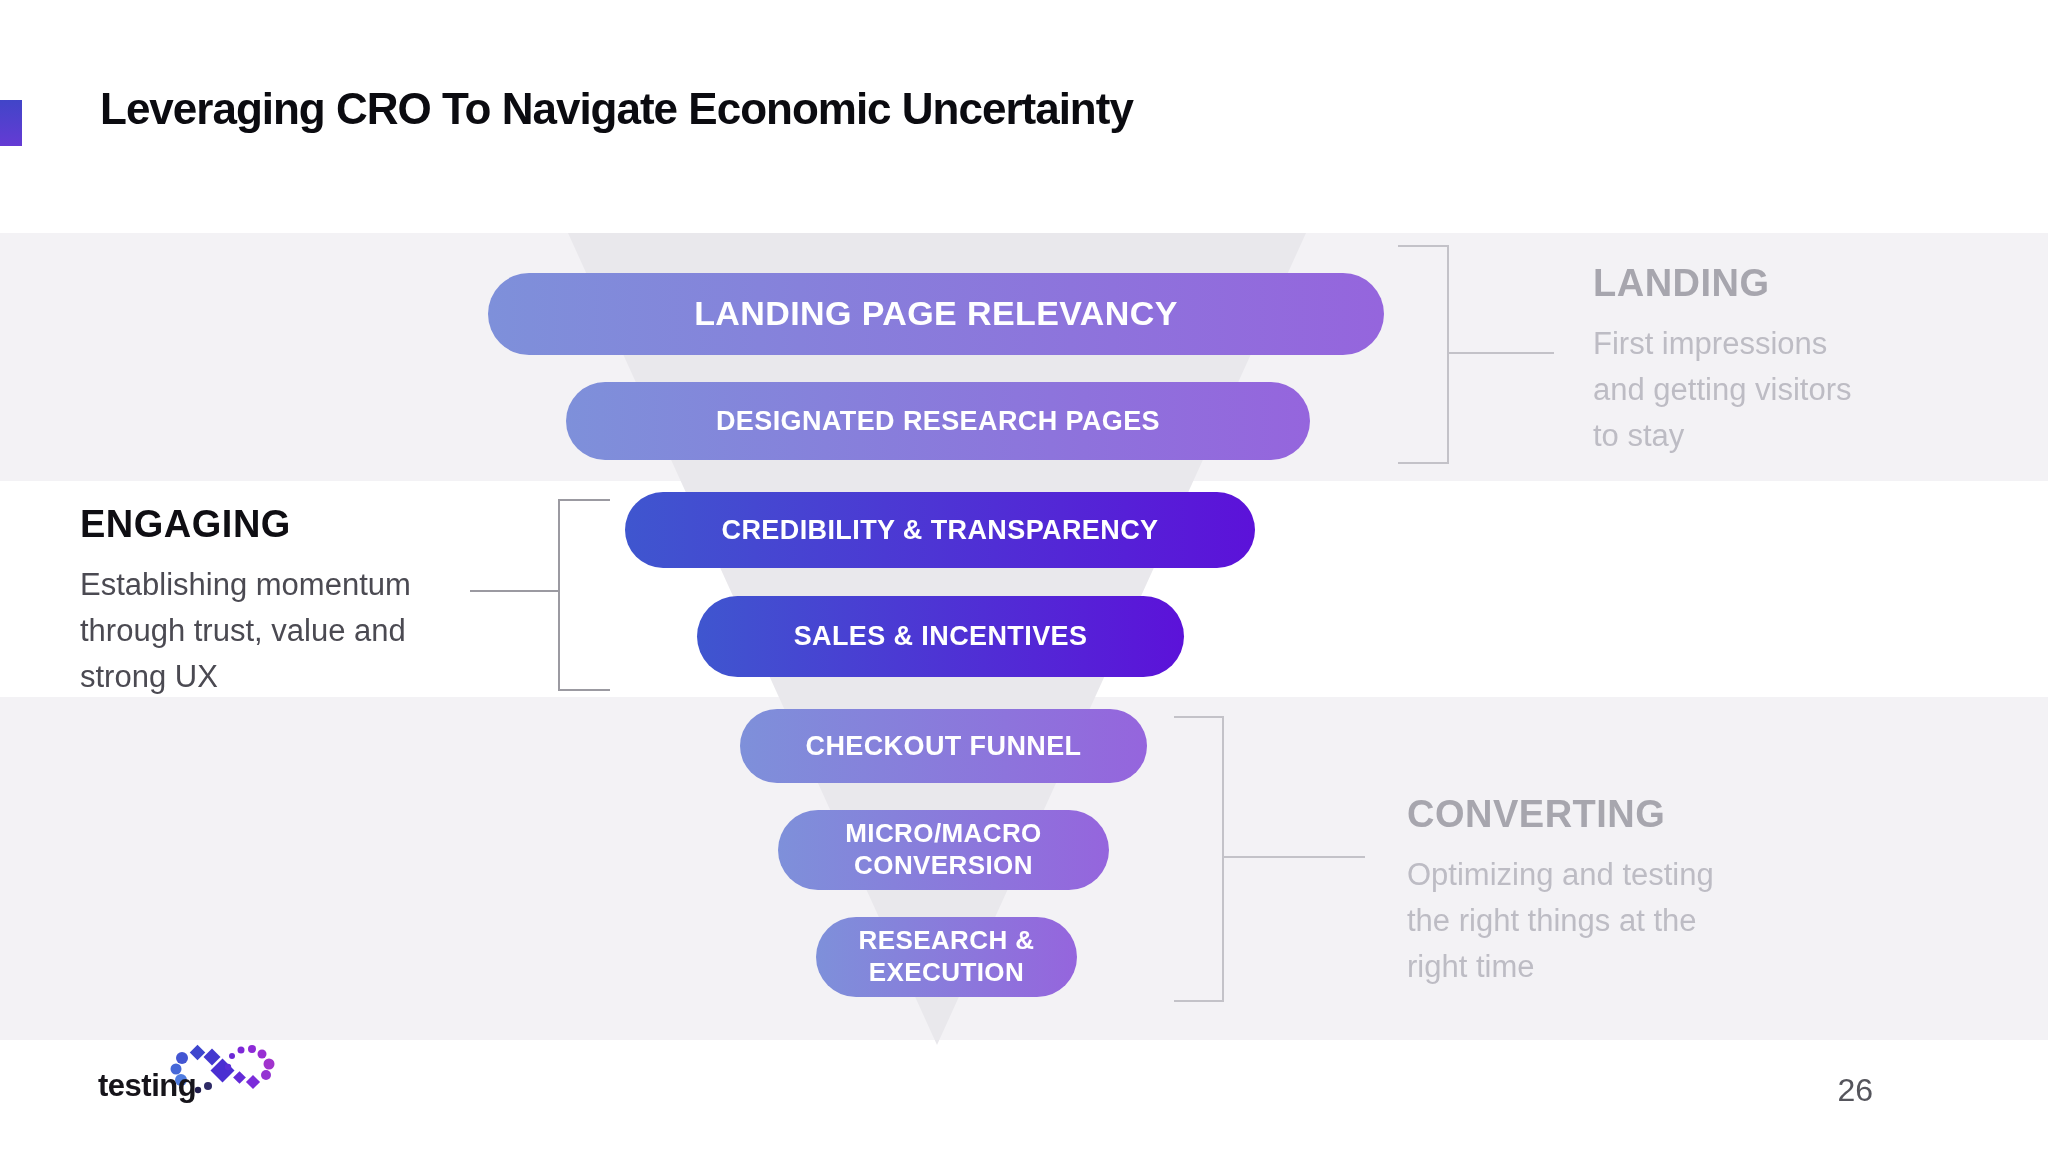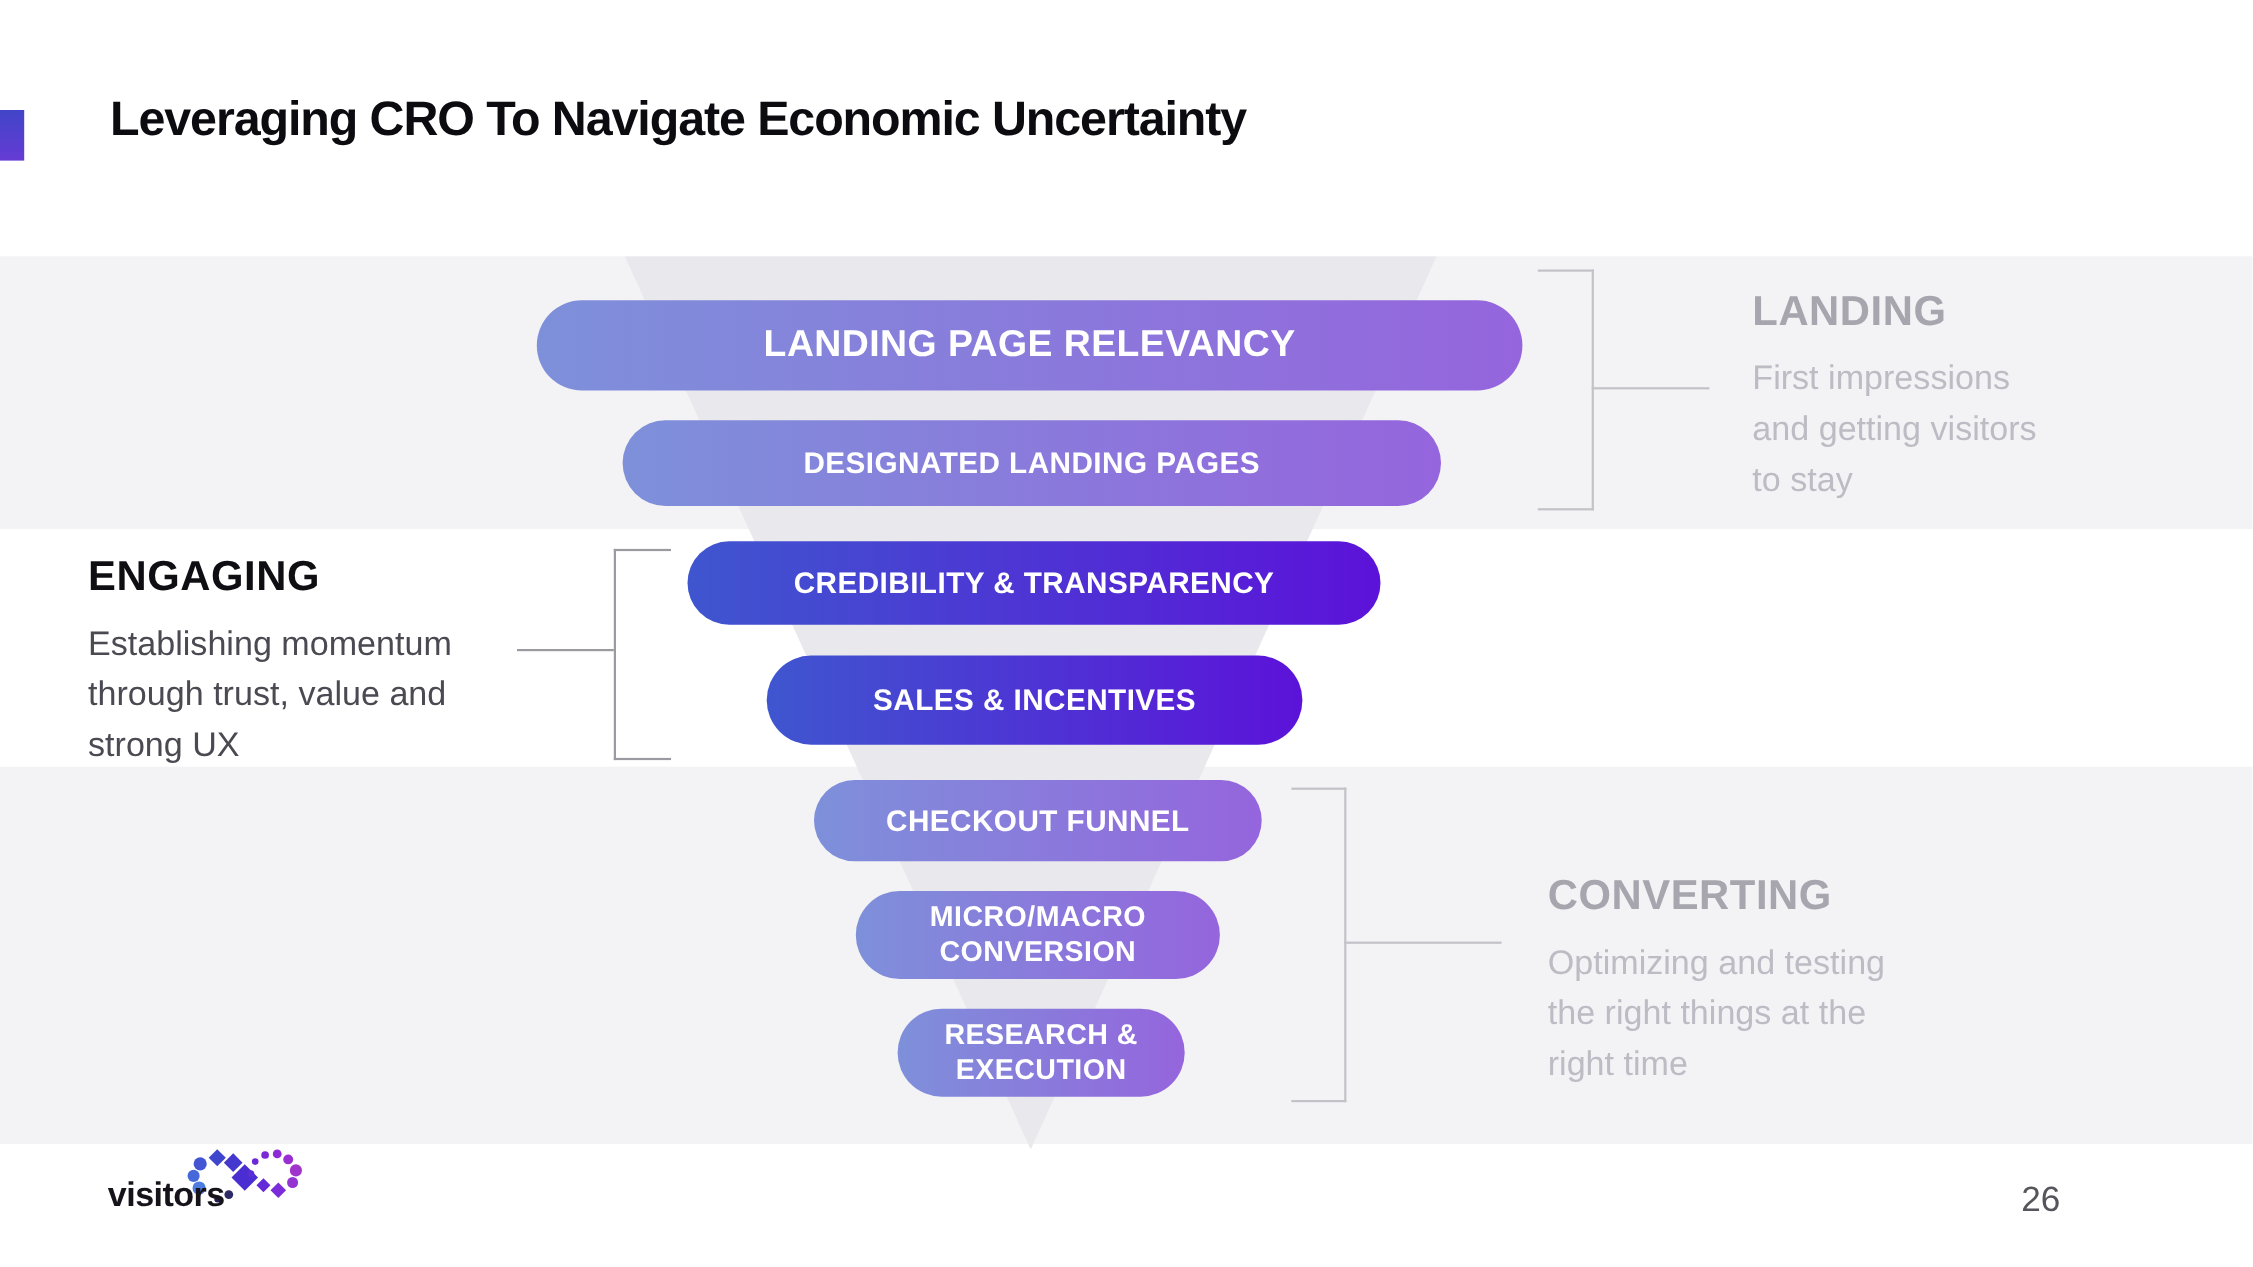--- a/index.html
+++ b/index.html
@@ -75,21 +75,21 @@
 
   <div class="funnel-triangle"></div>
 
   <div class="title-accent"></div>
   <h1 class="page-title">Leveraging CRO To Navigate Economic Uncertainty</h1>
 
   <div class="bar bar-soft bar1">
     <span>LANDING PAGE RELEVANCY</span>
   </div>
   <div class="bar bar-soft bar2">
-    <span>DESIGNATED LANDING PAGES</span>
+    <span>DESIGNATED RESEARCH PAGES</span>
   </div>
   <div class="bar bar-vivid bar4">
     <span>SALES &amp; INCENTIVES</span>
   </div>
   <div class="bar bar-vivid bar3">
     <span>CREDIBILITY &amp; TRANSPARENCY</span>
   </div>
   <div class="bar bar-soft bar5">
     <span>CHECKOUT FUNNEL</span>
   </div>
@@ -141,18 +141,18 @@
       <circle cx="64" cy="14" r="3" fill="#6c2ad6"></circle>
       <circle cx="73" cy="8" r="3.5" fill="#7d28d8"></circle>
       <circle cx="84" cy="7" r="4" fill="#8d2bd7"></circle>
       <circle cx="94" cy="12" r="4.5" fill="#992ed3"></circle>
       <circle cx="101" cy="22" r="5.5" fill="#a133cd"></circle>
       <circle cx="98" cy="33" r="5" fill="#9434d2"></circle>
       <rect x="80" y="35" width="10" height="10" fill="#7b2cda" transform="rotate(45 85 40)"></rect>
       <rect x="67" y="31" width="9" height="9" fill="#642bd8" transform="rotate(45 71.5 35.5)"></rect>
       <circle cx="60" cy="25" r="3.2" fill="#5a2ed6"></circle>
     </svg>
-    <div class="logo-text">visitors</div>
+    <div class="logo-text">testing</div>
   </div>
 
   <div class="page-number">26</div>
 
 </div>
 
 </body></html>

